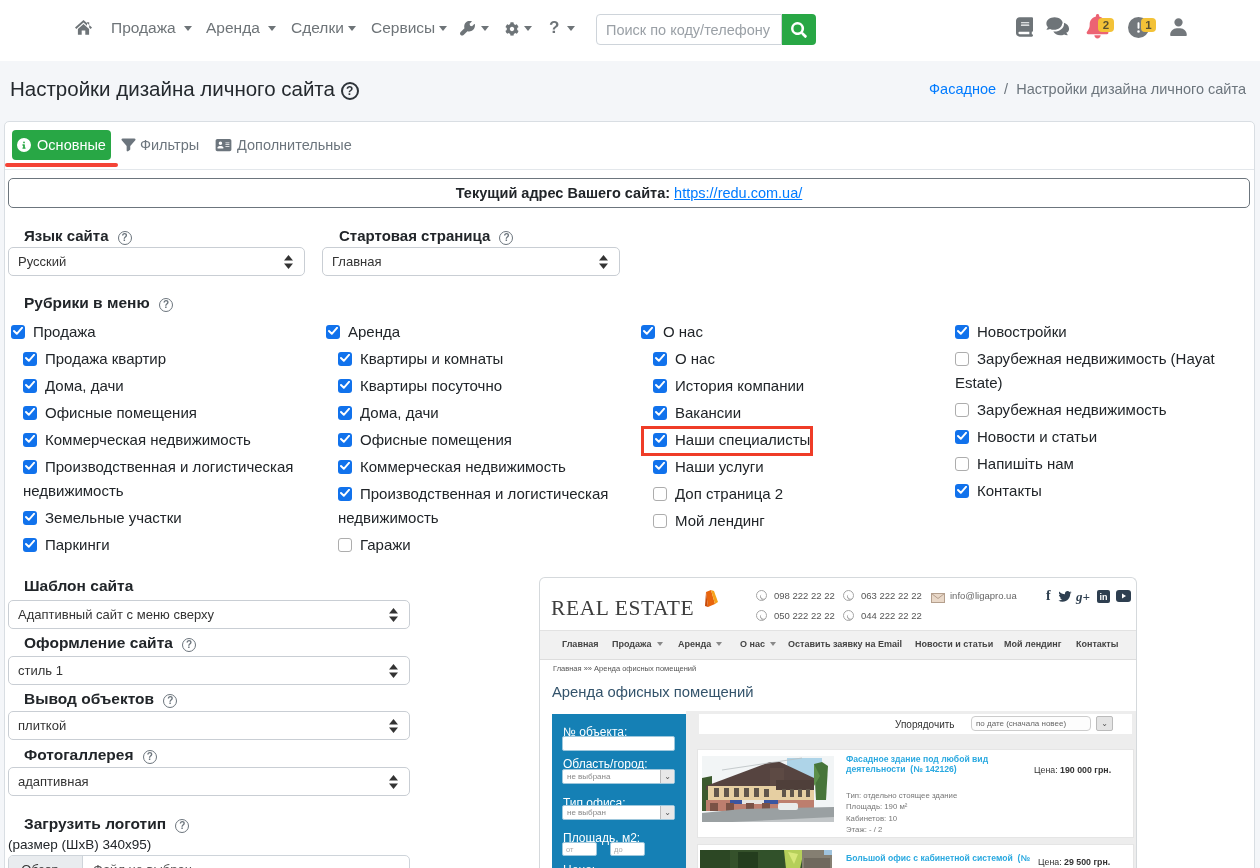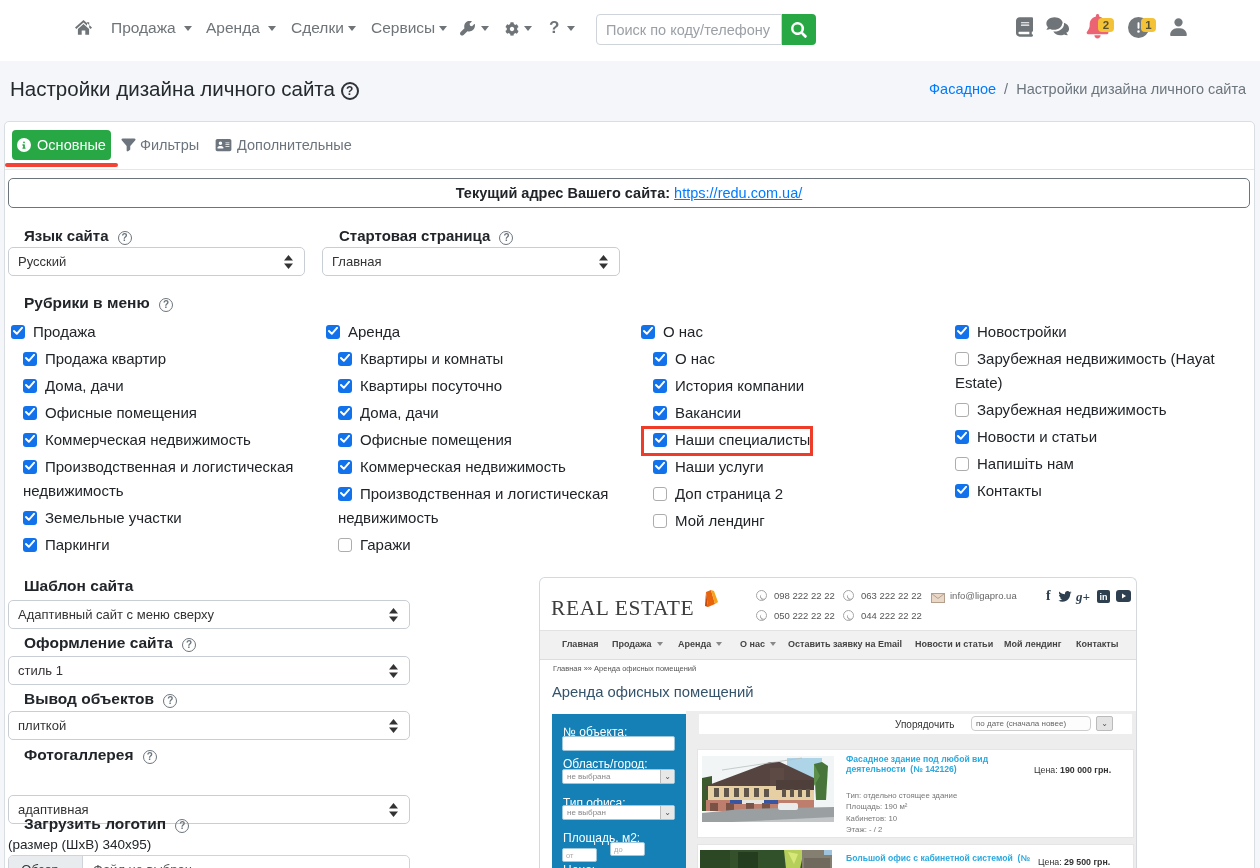--- a/index.html
+++ b/index.html
@@ -232,21 +232,21 @@
 <div class="sel" style="left:8px; top:656px; width:402px;">стиль 1<svg width="9" height="14" viewBox="0 0 9 14">
       <path d="M4.5 0 L9 5.5 L0 5.5 Z" fill="#333"></path>
       <path d="M4.5 14 L9 8.5 L0 8.5 Z" fill="#333"></path>
     </svg></div>
 <div class="lbl" style="left:8px; top:690px; font-size:15.5px;">Вывод объектов <span class="qsm">?</span></div>
 <div class="sel" style="left:8px; top:711px; width:402px;">плиткой<svg width="9" height="14" viewBox="0 0 9 14">
       <path d="M4.5 0 L9 5.5 L0 5.5 Z" fill="#333"></path>
       <path d="M4.5 14 L9 8.5 L0 8.5 Z" fill="#333"></path>
     </svg></div>
 <div class="lbl" style="left:8px; top:746px; font-size:15.5px;">Фотогаллерея <span class="qsm">?</span></div>
-<div class="sel" style="left:8px; top:767px; width:402px;margin-top:28px;">адаптивная<svg width="9" height="14" viewBox="0 0 9 14">
+<div class="sel" style="left:8px; top:767px; width:402px;">адаптивная<svg width="9" height="14" viewBox="0 0 9 14">
       <path d="M4.5 0 L9 5.5 L0 5.5 Z" fill="#333"></path>
       <path d="M4.5 14 L9 8.5 L0 8.5 Z" fill="#333"></path>
     </svg></div>
 <div class="lbl" style="left:8px; top:815px; font-size:15.5px;">Загрузить логотип <span class="qsm">?</span></div>
 <div class="abs" style="left:8px; top:837px; font-size:13.5px; color:#212529;">(размер (ШхВ) 340x95)</div>
 <div class="abs" style="left:8px; top:855px; width:402px; height:30px; border:1px solid #ced4da; border-radius:5px; background:#fff;">
   <span class="abs" style="left:0; top:0; width:74px; height:28px; background:#e9ecef; border-right:1px solid #ced4da; border-radius:4px 0 0 4px; font-size:13px; color:#333; text-align:center; line-height:28px;">Обзор...</span>
   <span class="abs" style="left:84px; top:0; font-size:13px; color:#555; line-height:28px;">Файл не выбран.</span>
 </div>
 
@@ -309,21 +309,21 @@
   <div class="a pin" style="left:22px; top:191px; width:113px; height:15px;">
       <span style="position:absolute; left:4px; top:2px; font-size:8px; color:#888;">не выбрана</span>
       <span style="position:absolute; right:0; top:0; width:14px; height:13px; background:#e8e8e8; border-left:1px solid #bbb; font-size:8px; color:#555; text-align:center; line-height:13px;">⌄</span>
     </div>
   <span class="a pside" style="left:23px; top:218px;">Тип офиса:</span>
   <div class="a pin" style="left:22px; top:227px; width:113px; height:15px;">
       <span style="position:absolute; left:4px; top:2px; font-size:8px; color:#888;">не выбран</span>
       <span style="position:absolute; right:0; top:0; width:14px; height:13px; background:#e8e8e8; border-left:1px solid #bbb; font-size:8px; color:#555; text-align:center; line-height:13px;">⌄</span>
     </div>
   <span class="a pside" style="left:23px; top:253px;">Площадь, м2:</span>
-  <div class="a pin" style="left:22px; top:264px; width:35px; height:14px;margin-top:6px;">
+  <div class="a pin" style="left:22px; top:264px; width:35px; height:14px;">
       <span style="position:absolute; left:3px; top:2px; font-size:7.5px; color:#aaa;">от</span>
     </div>
   <div class="a pin" style="left:70px; top:264px; width:35px; height:14px;">
       <span style="position:absolute; left:3px; top:2px; font-size:7.5px; color:#aaa;">до</span>
     </div>
   <span class="a pside" style="left:23px; top:285px;">Цена:</span>
 
   <div class="a" style="left:159px; top:136px; width:433px; height:20px; background:#fff;"></div>
   <span class="a" style="left:355px; top:141px; font-size:10px; color:#333;">Упорядочить</span>
   <div class="a" style="left:431px; top:138px; width:120px; height:15px; background:#fdfdfd; border:1px solid #ccc; border-radius:4px;">

